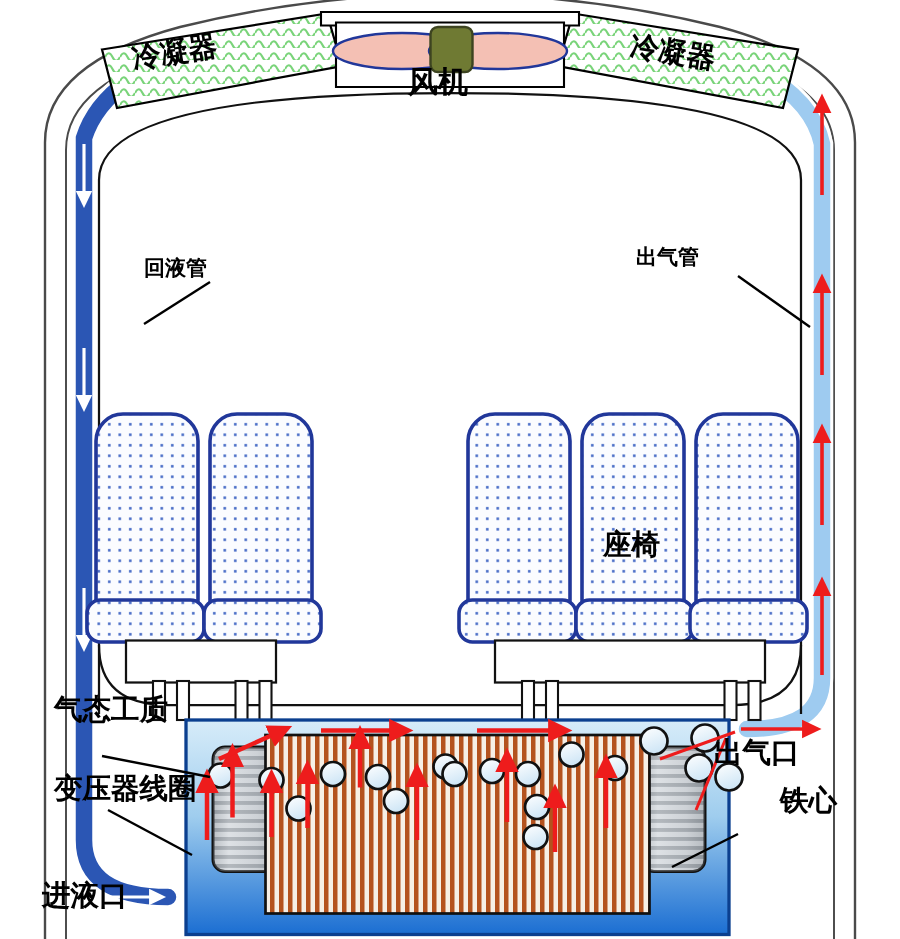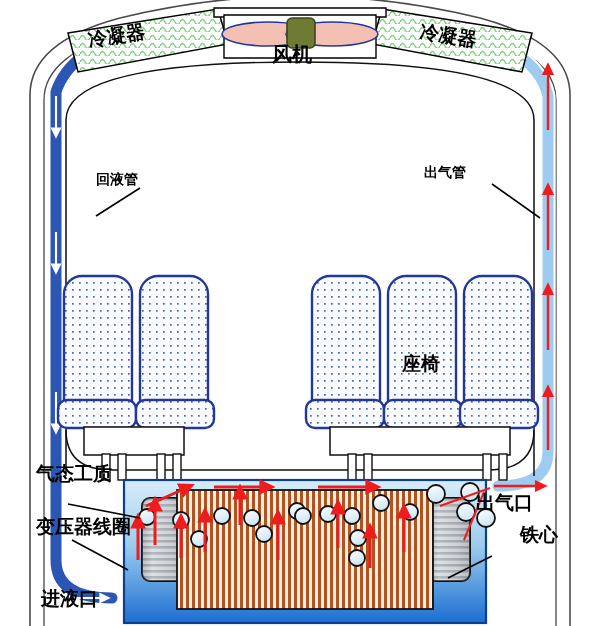--- a/index.html
+++ b/index.html
@@ -220,19 +220,19 @@
 <div class="lbl lbl-cond" style="left:420px;top:26px;transform:rotate(9deg);">冷凝器</div>
 <div class="lbl lbl-fan" style="left:272px;top:44px;">风机</div>
 
 <div class="lbl lbl-pipe" style="left:96px;top:172px;">回液管</div>
 <div class="lbl lbl-pipe" style="left:424px;top:165px;">出气管</div>
 
 <div class="lbl lbl-seat" style="left:402px;top:334px;margin-top:20px;">座椅</div>
 
 <div class="lbl lbl-small" style="left:36px;top:464px;">气态工质</div>
 <div class="lbl lbl-small" style="left:36px;top:517px;">变压器线圈</div>
-<div class="lbl lbl-small" style="left:41px;top:589px;">进液口</div>
+<div class="lbl lbl-small" style="left:28px;top:589px;font-family:Liberation Mono, monospace;">进液口</div>
 
 <div class="lbl lbl-small" style="left:476px;top:493px;">出气口</div>
 <div class="lbl lbl-small" style="left:520px;top:525px;">铁心</div>
 
 
 </div>
 
 </body></html>

